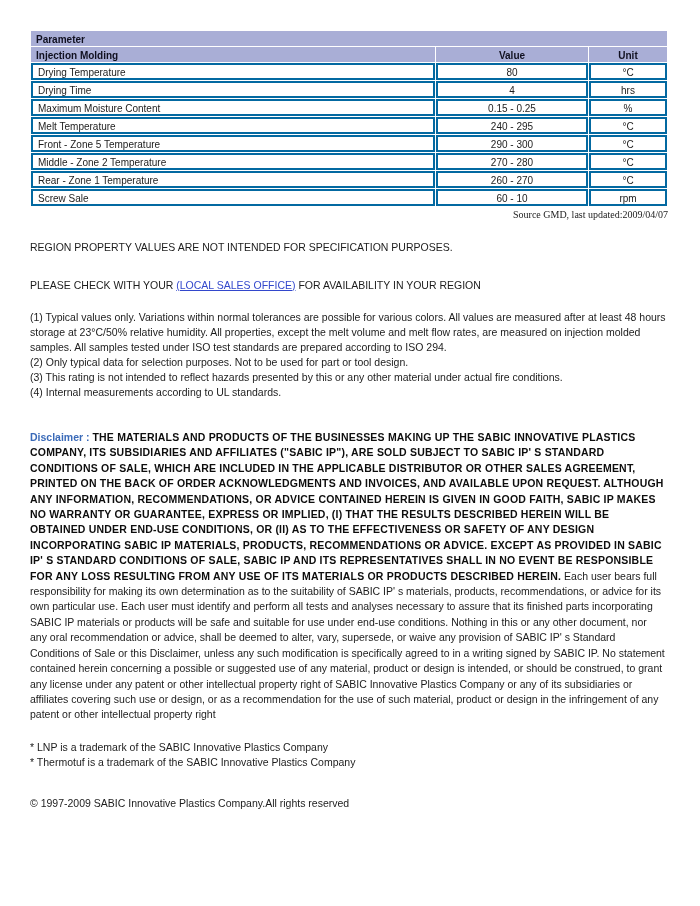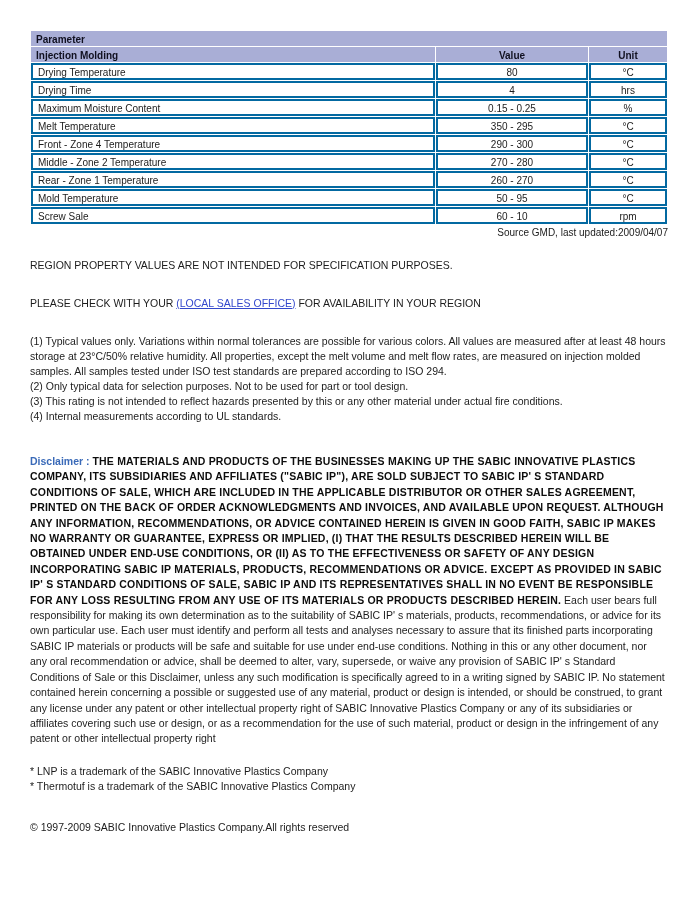--- a/index.html
+++ b/index.html
@@ -52,40 +52,41 @@
     overflow: hidden;
   }
   table.params td.center { text-align: center; }
 
   .source-note {
     width: 638px;
     text-align: right;
     font-size: 10px;
     color: #1c1c1c;
     margin-top: 2px;
+    font-family: Liberation Serif, serif;
   }
 
   
   .notice {
     font-size: 10.5px;
     line-height: 14px;
     margin: 0;
     color: #1c1c1c;
   }
   .notice.first { margin-top: 20px; }
   .notice.second { margin-top: 24px; }
   a.sales-link {
     color: #3348cc;
     text-decoration: underline;
     cursor: pointer;
   }
 
   
   .footnotes {
-    margin-top: 24px;
+    margin-top: 18px;
     font-size: 10.5px;
     line-height: 15px;
     color: #1c1c1c;
     width: 636px;
   }
 
   
   .disclaimer {
     margin: 30px 0 0 0;
     font-size: 10.5px;
@@ -148,41 +149,36 @@
           <td class="center">4</td>
           <td class="center">hrs</td>
         </tr>
         <tr>
           <td>Maximum Moisture Content</td>
           <td class="center">0.15 - 0.25</td>
           <td class="center">%</td>
         </tr>
         <tr>
           <td>Melt Temperature</td>
-          <td class="center">350 - 295</td>
-          <td class="center">°C</td>
-        </tr>
-        <tr>
-          <td>Front - Zone 4 Temperature</td>
+          <td class="center">240 - 295</td>
+          <td class="center">°C</td>
+        </tr>
+        <tr>
+          <td>Front - Zone 5 Temperature</td>
           <td class="center">290 - 300</td>
           <td class="center">°C</td>
         </tr>
         <tr>
           <td>Middle - Zone 2 Temperature</td>
           <td class="center">270 - 280</td>
           <td class="center">°C</td>
         </tr>
         <tr>
           <td>Rear - Zone 1 Temperature</td>
           <td class="center">260 - 270</td>
-          <td class="center">°C</td>
-        </tr>
-        <tr>
-          <td>Mold Temperature</td>
-          <td class="center">50 - 95</td>
           <td class="center">°C</td>
         </tr>
         <tr>
           <td>Screw Sale</td>
           <td class="center">60 - 10</td>
           <td class="center">rpm</td>
         </tr>
       </tbody>
   </table>
 

